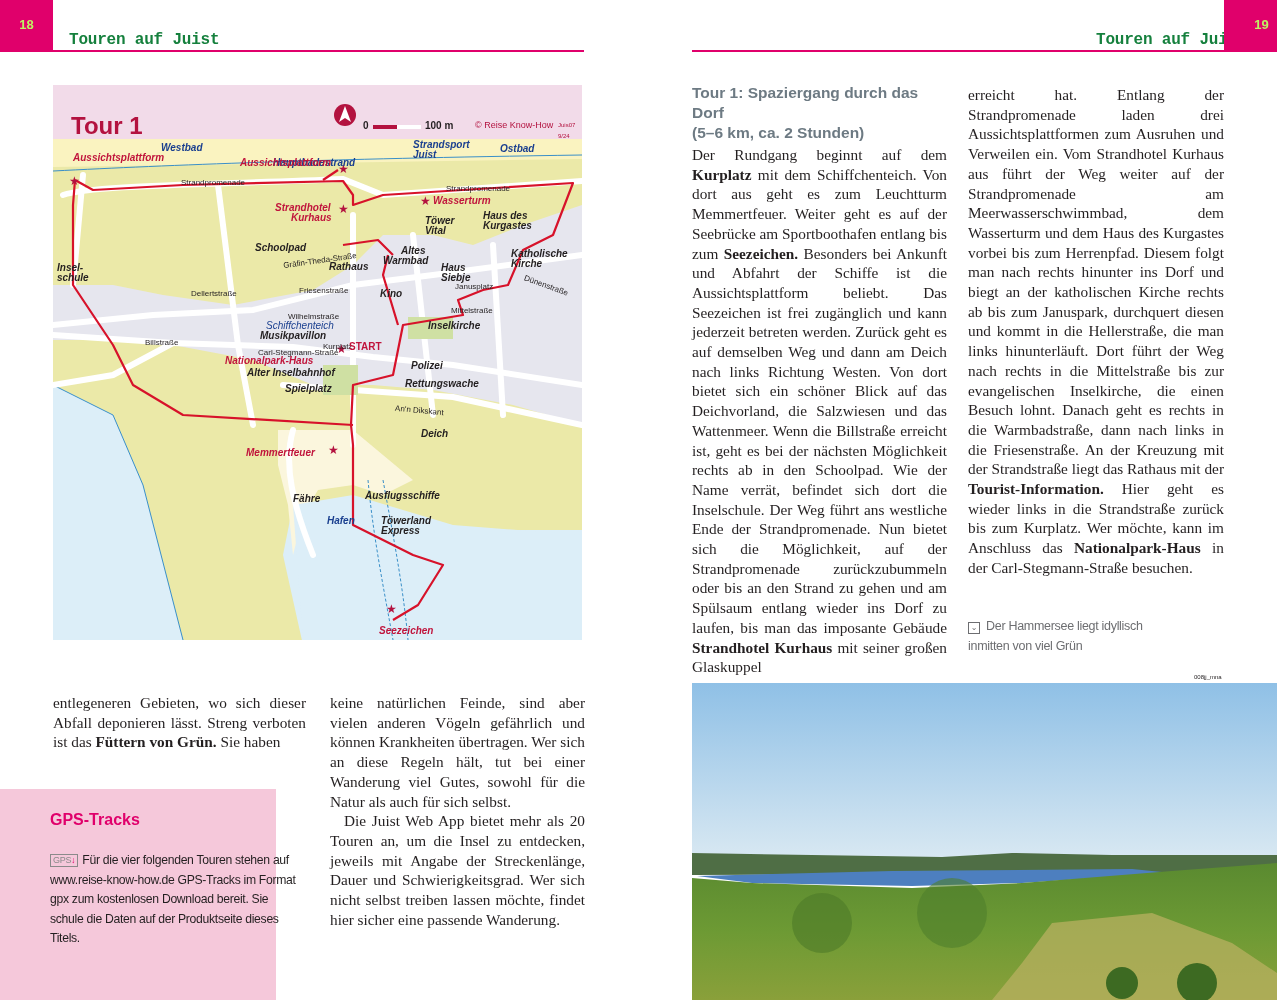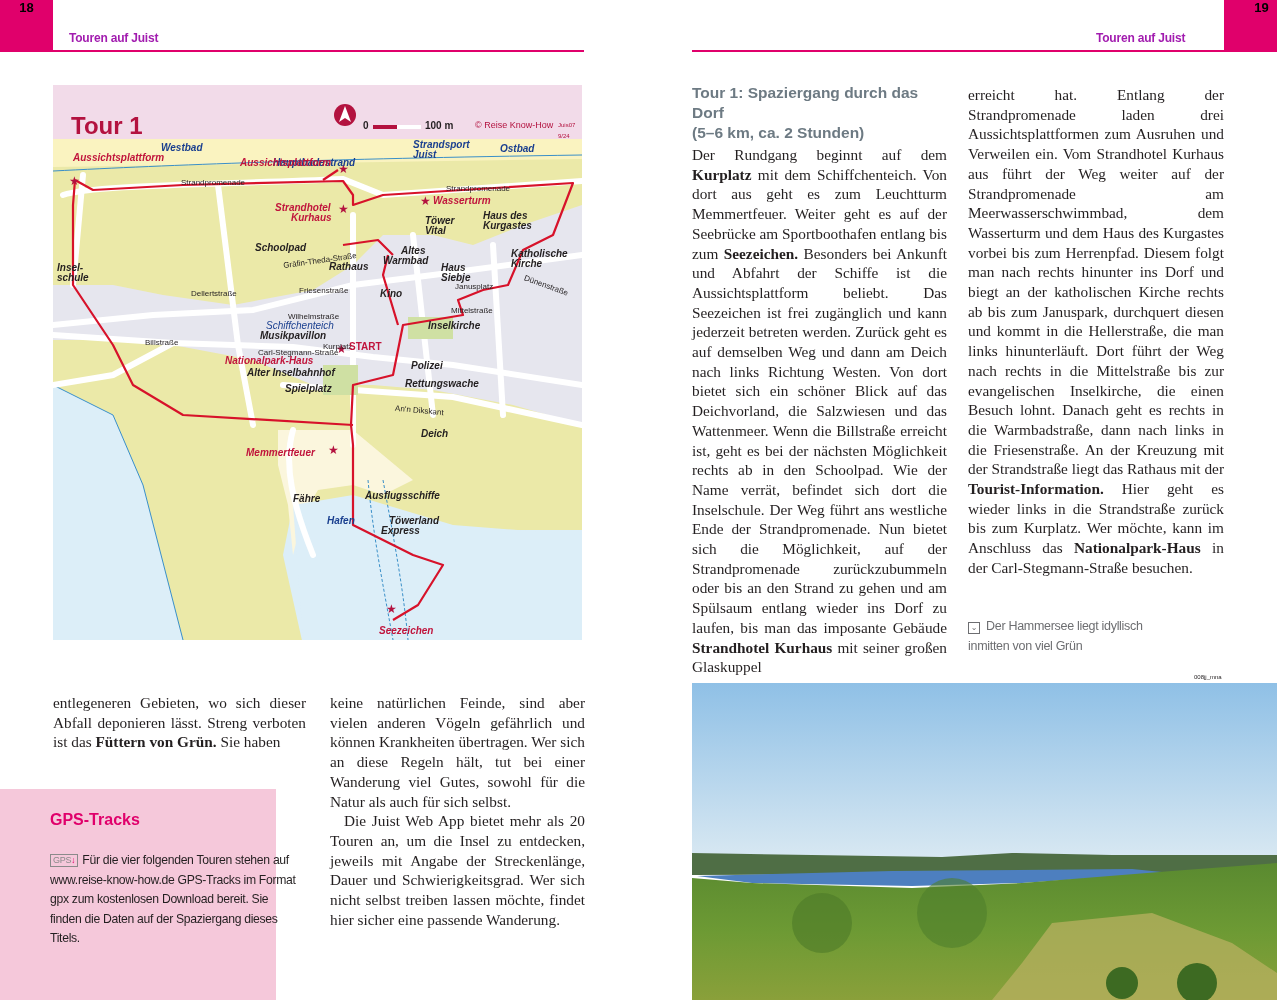--- a/index.html
+++ b/index.html
@@ -1,19 +1,19 @@
 <!DOCTYPE html>
 <html><head>
 <meta charset="utf-8">
 <style>
   html, body { margin:0; padding:0; }
   body { width:1277px; height:1000px; position:relative; overflow:hidden; background:#ffffff; font-family:"Liberation Serif", serif; color:#231f20; }
   .abs { position:absolute; }
-  .pg-num { background:#e0006b; color:#000000; font-family:"Liberation Sans", sans-serif; font-weight:bold; font-size:13px; display:flex; justify-content:center; padding-bottom:4px; box-sizing:border-box; }
-  .running-head { font-family:Liberation Sans, sans-serif; font-weight:bold; color:#a21caf; font-size:12px; letter-spacing:-0.2px; }
+  .pg-num { background:#e0006b; color:#bef264; font-family:"Liberation Sans", sans-serif; font-weight:bold; font-size:13px; display:flex; align-items:flex-end; justify-content:center; padding-bottom:20px; box-sizing:border-box; }
+  .running-head { font-family:Liberation Mono, monospace; font-weight:bold; color:#15803d; font-size:16px; letter-spacing:-0.2px; }
   .rule { height:2px; background:#e0006b; }
   .body-text { font-size:15.3px; line-height:19.7px; text-align:justify; }
   .body-text b { font-weight:bold; }
   .subhead { font-family:"Liberation Sans", sans-serif; font-weight:bold; color:#6d7a83; font-size:15.5px; line-height:20px; }
   .gps-box { background:#f5c8da; }
   .gps-title { font-family:"Liberation Sans", sans-serif; font-weight:bold; color:#e0006b; font-size:16px; }
   .gps-text { font-family:"Liberation Sans", sans-serif; font-size:12.2px; line-height:19.6px; color:#231f20; letter-spacing:-0.3px; }
   .gps-icon { display:inline-block; border:1px solid #8a8a8a; color:#8a8a8a; font-size:9px; line-height:11px; padding:0 2px; margin-right:4px; vertical-align:1px; }
   .gps-icon span { color:#e0006b; font-weight:bold; }
   .caption { font-family:"Liberation Sans", sans-serif; font-size:12.5px; line-height:20px; color:#6d6e71; letter-spacing:-0.3px; }
@@ -151,33 +151,33 @@
   <div class="map-lbl lbl-black" style="left:358px;top:275px;">Polizei</div>
   <div class="map-lbl lbl-black" style="left:194px;top:282px;">Alter Inselbahnhof</div>
   <div class="map-lbl lbl-black" style="left:232px;top:298px;">Spielplatz</div>
   <div class="map-lbl lbl-black" style="left:352px;top:293px;">Rettungswache</div>
   <div class="map-lbl lbl-street" style="left:342px;top:320px;transform:rotate(5deg);">An'n Dikskant</div>
   <div class="map-lbl lbl-black" style="left:368px;top:343px;">Deich</div>
   <div class="map-lbl lbl-red" style="left:193px;top:362px;">Memmertfeuer</div>
   <div class="map-lbl lbl-black" style="left:240px;top:408px;">Fähre</div>
   <div class="map-lbl lbl-black" style="left:312px;top:405px;">Ausflugsschiffe</div>
   <div class="map-lbl lbl-blue" style="left:274px;top:430px;">Hafen</div>
-  <div class="map-lbl lbl-black" style="left:336px;top:430px;">Töwerland</div>
+  <div class="map-lbl lbl-black" style="left:328px;top:430px;">Töwerland</div>
   <div class="map-lbl lbl-black" style="left:328px;top:440px;">Express</div>
   <div class="map-lbl lbl-red" style="left:326px;top:540px;">Seezeichen</div>
 </div>
 
 <div class="abs body-text" style="left:53px;top:693px;width:253px;">
   <span>entlegeneren Gebieten, wo sich dieser Abfall deponieren lässt. Streng verboten ist das </span><b>Füttern von Grün.</b><span> Sie haben</span>
 </div>
 
 <div class="abs gps-box" style="left:0;top:789px;width:276px;height:211px;">
   <div class="abs gps-title" style="left:50px;top:22px;">GPS-Tracks</div>
   <div class="abs gps-text" style="left:50px;top:62px;width:250px;">
-    <span class="gps-icon"><span style="color:#8a8a8a;font-weight:normal;">GPS</span><span>↓</span></span><span>Für die vier folgenden Touren stehen auf www.reise-know-how.de GPS-Tracks im Format gpx zum kostenlosen Download bereit. Sie finden die Daten auf der Spaziergang dieses Titels.</span>
+    <span class="gps-icon"><span style="color:#8a8a8a;font-weight:normal;">GPS</span><span>↓</span></span><span>Für die vier folgenden Touren stehen auf www.reise-know-how.de GPS-Tracks im Format gpx zum kostenlosen Download bereit. Sie schule die Daten auf der Produktseite dieses Titels.</span>
   </div>
 </div>
 
 <div class="abs body-text" style="left:330px;top:693px;width:255px;">
   <div>keine natürlichen Feinde, sind aber vielen anderen Vögeln gefährlich und können Krankheiten übertragen. Wer sich an diese Regeln hält, tut bei einer Wanderung viel Gutes, sowohl für die Natur als auch für sich selbst.</div>
   <div style="text-indent:14px;">Die Juist Web App bietet mehr als 20 Touren an, um die Insel zu entdecken, jeweils mit Angabe der Streckenlänge, Dauer und Schwierigkeitsgrad. Wer sich nicht selbst treiben lassen möchte, findet hier sicher eine passende Wanderung.</div>
 </div>
 
 <div class="abs rule" style="left:692px;top:50px;width:532px;"></div>
 <div class="abs running-head" style="left:1096px;top:31px;">Touren auf Juist</div>

